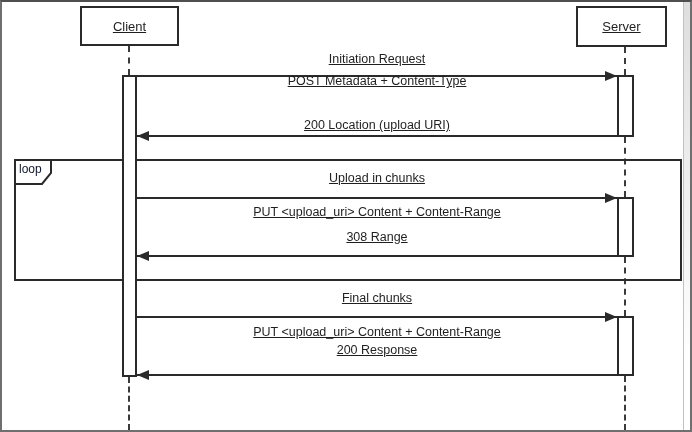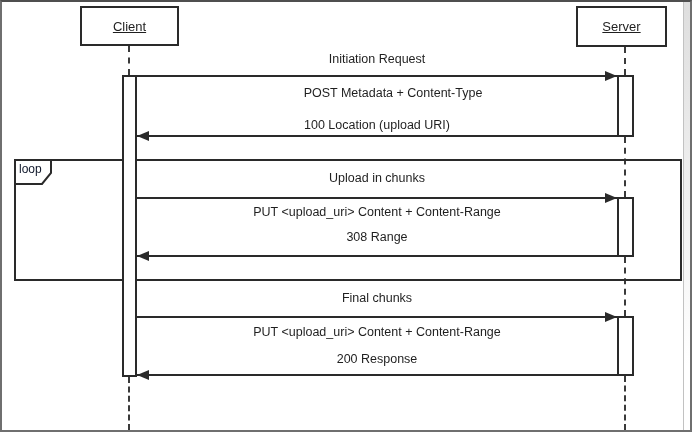--- a/index.html
+++ b/index.html
@@ -84,20 +84,21 @@
   }
   .msg-label {
     position: absolute;
     left: 135px;
     width: 480px;
     text-align: center;
     font-size: 12.5px;
     color: #1f1f1f;
     white-space: nowrap;
     z-index: 6;
+    text-decoration: underline;
   }
   .loop-frame {
     position: absolute;
     left: 12px;
     top: 157px;
     width: 668px;
     height: 122px;
     box-sizing: border-box;
     border: 2px solid #2a2a2a;
     z-index: 1;
@@ -156,23 +157,23 @@
   <div class="msg-line" style="top:372px;"></div>
 
   <div class="arrow-right" style="left:603px; top:69px;"></div>
   <div class="arrow-left" style="left:135px; top:129px;"></div>
   <div class="arrow-right" style="left:603px; top:191px;"></div>
   <div class="arrow-left" style="left:135px; top:249px;"></div>
   <div class="arrow-right" style="left:603px; top:310px;"></div>
   <div class="arrow-left" style="left:135px; top:368px;"></div>
 
   <div class="msg-label" style="top:50px;">Initiation Request</div>
-  <div class="msg-label" style="top:84px;padding-left:16px;">POST Metadata + Content-Type</div>
-  <div class="msg-label" style="top:116px;">100 Location (upload URI)</div>
+  <div class="msg-label" style="top:72px;">POST Metadata + Content-Type</div>
+  <div class="msg-label" style="top:116px;">200 Location (upload URI)</div>
 
   <div class="msg-label" style="top:169px;">Upload in chunks</div>
   <div class="msg-label" style="top:203px;">PUT &lt;upload_uri&gt; Content + Content-Range</div>
   <div class="msg-label" style="top:228px;">308 Range</div>
 
   <div class="msg-label" style="top:289px;">Final chunks</div>
   <div class="msg-label" style="top:323px;">PUT &lt;upload_uri&gt; Content + Content-Range</div>
-  <div class="msg-label" style="top:350px;">200 Response</div>
+  <div class="msg-label" style="top:341px;">200 Response</div>
 </div>
 
 </body></html>

